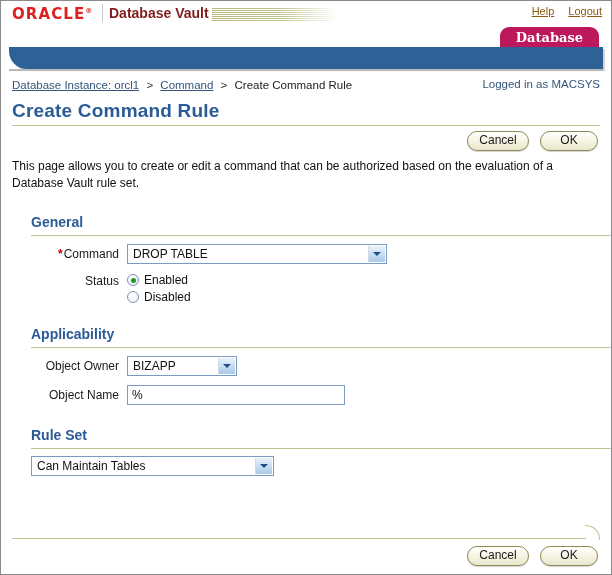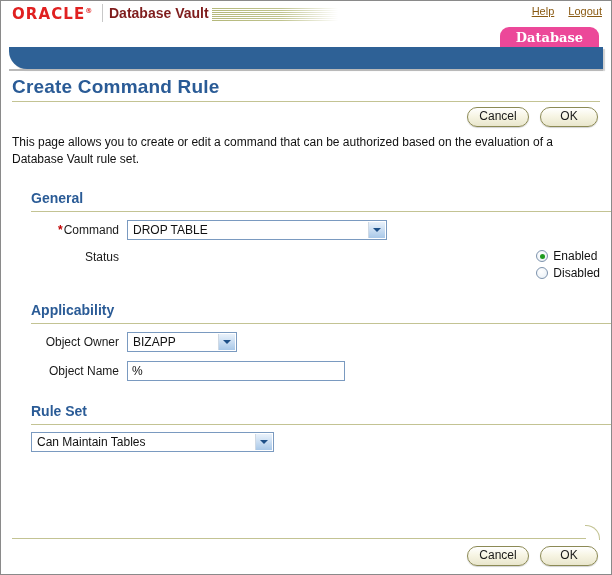--- a/index.html
+++ b/index.html
@@ -93,21 +93,21 @@
   .tab-zone {
     position: relative;
     height: 45px;
   }
   .tab {
     position: absolute;
     right: 12px;
     top: 0px;
     height: 20px;
     padding: 2px 16px 0 16px;
-    background: #ec4899;
+    background: #be185d;
     color: #ffffff;
     font-size: 13px;
     font-weight: bold;
     text-align: center;
     border-radius: 9px 9px 0 0;
     box-sizing: border-box;
     line-height: 18px;
     font-family: "DejaVu Serif", serif;
   }
   .banner {
@@ -397,20 +397,30 @@
   </div>
 
   <div class="tab-zone">
     <div class="tab">Database</div>
     <div class="banner"></div>
     <div class="banner-underline"></div>
   </div>
 
   <div class="content">
 
+    <div class="crumb-row">
+      <span class="crumb">
+        <a href="#">Database Instance: orcl1</a>
+        <span class="sep">&gt;</span>
+        <a href="#">Command</a>
+        <span class="sep">&gt;</span>
+        <span class="leaf">Create Command Rule</span>
+      </span>
+      <span class="login-info">Logged in as MACSYS</span>
+    </div>
 
     <div class="page-title">Create Command Rule</div>
     <div class="title-rule"></div>
 
     <div class="action-row-top">
       <div class="btn-group">
         <span class="btn">Cancel</span>
         <span class="btn">OK</span>
       </div>
     </div>
@@ -425,21 +435,21 @@
       <div class="section-body">
 
         <div class="field-row">
           <div class="field-label"><span class="req-star">*</span><span>Command</span></div>
           <div class="sel sel-command">
             <span class="sel-text">DROP TABLE</span>
             <span class="sel-arrow"></span>
           </div>
         </div>
 
-        <div class="field-row" style="align-items:flex-start;justify-content:space-between;">
+        <div class="field-row" style="align-items:flex-start;">
           <div class="field-label" style="padding-top:1px;">Status</div>
           <div class="radio-stack">
             <div class="radio-line">
               <span class="radio-dot on"></span>
               <span>Enabled</span>
             </div>
             <div class="radio-line">
               <span class="radio-dot"></span>
               <span>Disabled</span>
             </div>

